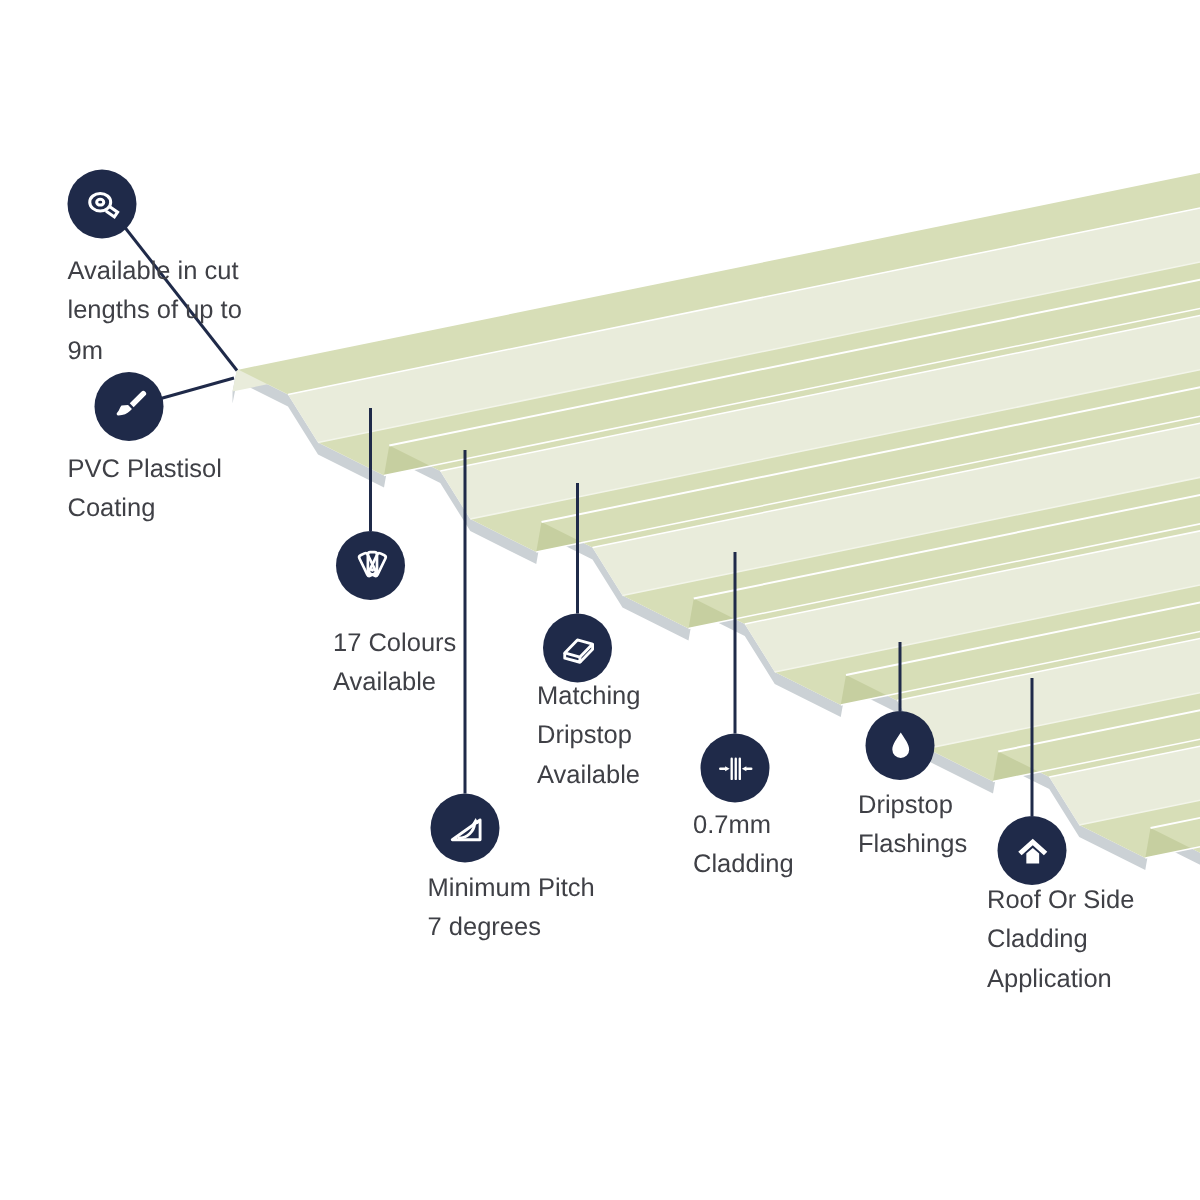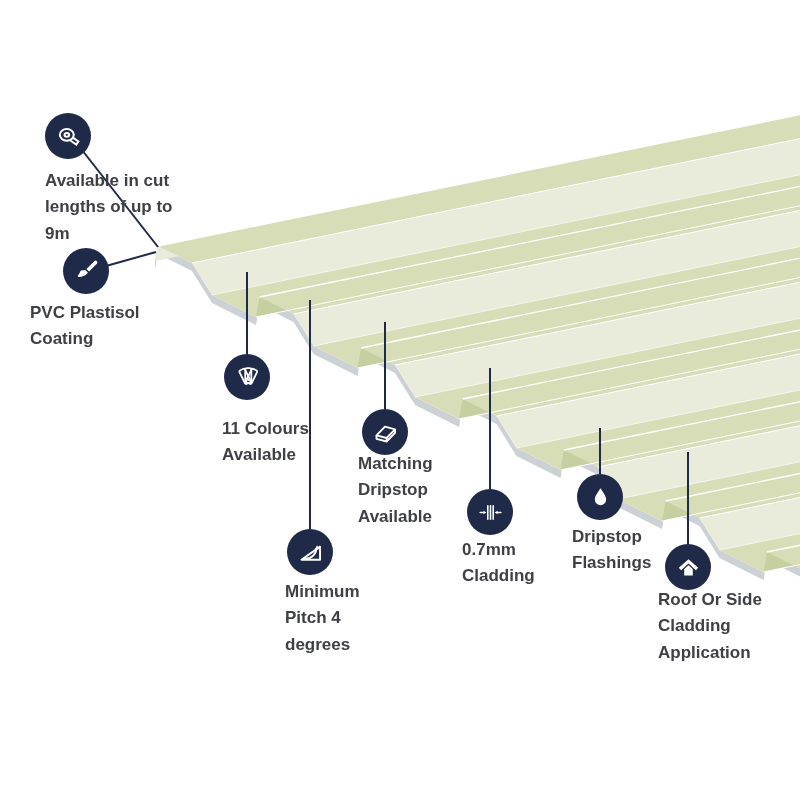--- a/index.html
+++ b/index.html
@@ -10,21 +10,21 @@
   }
   #scene{position:absolute;left:0;top:0;width:800px;height:800px}
   .icon-circle{
     position:absolute;width:46px;height:46px;border-radius:50%;
     background:var(--navy,#1f2a49);
     display:flex;align-items:center;justify-content:center;
   }
   .icon-circle svg{width:27px;height:27px;display:block}
   .label{
     position:absolute;
-    font-size:17px;line-height:1.55;font-weight:700;
+    font-size:17px;line-height:1.55;font-weight:400;
     color:var(--text,#3f4046);
   }
 </style>
 </head>
 <body>
 
 <svg id="scene" viewBox="0 0 800 800">
     <polygon points="155.0,261.0 158.0,246.0 192.0,263.0 212.0,295.0 256.0,317.0 259.5,297.0 293.5,314.0 313.5,346.0 357.5,368.0 361.0,348.0 395.0,365.0 415.0,397.0 459.0,419.0 462.5,399.0 496.5,416.0 516.5,448.0 560.5,470.0 564.0,450.0 598.0,467.0 618.0,499.0 662.0,521.0 665.5,501.0 699.5,518.0 719.5,550.0 763.5,572.0 767.0,552.0 801.0,569.0 821.0,601.0 865.0,623.0 868.5,603.0 868.5,611.0 865.0,631.0 821.0,609.0 801.0,577.0 767.0,560.0 763.5,580.0 719.5,558.0 699.5,526.0 665.5,509.0 662.0,529.0 618.0,507.0 598.0,475.0 564.0,458.0 560.5,478.0 516.5,456.0 496.5,424.0 462.5,407.0 459.0,427.0 415.0,405.0 395.0,373.0 361.0,356.0 357.5,376.0 313.5,354.0 293.5,322.0 259.5,305.0 256.0,325.0 212.0,303.0 192.0,271.0 158.0,254.0 155.0,269.0" fill="#cbd1d5"></polygon>
     <polygon points="155.0,261.0 158.0,246.0 818.0,111.0 815.0,126.0" fill="#e9ecdb"></polygon>
     <polygon points="158.0,246.0 192.0,263.0 852.0,128.0 818.0,111.0" fill="#d7deb7"></polygon>
@@ -108,35 +108,35 @@
 
 <div>
   <div class="icon-circle" style="left:63px;top:248px">
     <svg viewBox="0 0 24 24">
       <g fill="#fff">
         <path d="M21.2 2.8 a1.6 1.6 0 0 0 -2.3 0 L12 9.7 l2.3 2.3 6.9 -6.9 a1.6 1.6 0 0 0 0 -2.3 z"></path>
         <path d="M11 10.7 l2.3 2.3 -1.2 1.2 c-1.6 1.6 -3.8 2.5 -6.8 2.7 -0.9 0.1 -1.4 -1 -0.8 -1.6 1.6 -1.6 1.5 -3.2 2.6 -4.3 z"></path>
       </g>
     </svg>
   </div>
-  <div class="label" style="left:30px;top:300px;width:120px">PVC Plastisol Coating</div>
+  <div class="label" style="left:45px;top:300px;width:120px">PVC Plastisol Coating</div>
 </div>
 
 <div>
   <div class="icon-circle" style="left:224px;top:354px">
     <svg viewBox="0 0 24 24">
       <g fill="none" stroke="#fff" stroke-width="1.6">
         <rect x="10" y="3.6" width="5.4" height="13.4" rx="1.4" transform="rotate(-26 12.7 17)"></rect>
         <rect x="10" y="3.6" width="5.4" height="13.4" rx="1.4" transform="rotate(26 12.7 17)"></rect>
         <rect x="10" y="3.6" width="5.4" height="13.4" rx="1.4"></rect>
       </g>
       <circle cx="12.7" cy="14.2" r="1" fill="#fff"></circle>
     </svg>
   </div>
-  <div class="label" style="left:222px;top:416px;width:95px">11 Colours Available</div>
+  <div class="label" style="left:222px;top:416px;width:95px">17 Colours Available</div>
 </div>
 
 <div>
   <div class="icon-circle" style="left:362px;top:409px">
     <svg viewBox="0 0 24 24">
       <g fill="none" stroke="#fff" stroke-width="1.7" stroke-linejoin="round">
         <path d="M4 14.5 L11.5 6.8 L20.5 9.2 L13 16.9 Z"></path>
         <path d="M4 14.5 V17.6 L13 20 L13 16.9"></path>
         <path d="M13 20 L20.5 12.3 V9.2"></path>
       </g>
@@ -148,21 +148,21 @@
 <div>
   <div class="icon-circle" style="left:287px;top:529px">
     <svg viewBox="0 0 24 24">
       <g fill="none" stroke="#fff" stroke-width="1.7" stroke-linejoin="round" stroke-linecap="round">
         <path d="M4 18.5 H20.5 V6.8 Z"></path>
         <path d="M8 17.5 A 9.5 9.5 0 0 0 17.3 8.8"></path>
       </g>
       <path d="M17.9 5.6 L15.7 9.3 L19.6 9.1 Z" fill="#fff"></path>
     </svg>
   </div>
-  <div class="label" style="left:285px;top:579px;width:112px">Minimum Pitch 4 degrees</div>
+  <div class="label" style="left:285px;top:579px;width:112px">Minimum Pitch 7 degrees</div>
 </div>
 
 <div>
   <div class="icon-circle" style="left:467px;top:489px">
     <svg viewBox="0 0 24 24">
       <g stroke="#fff" stroke-width="1.4" stroke-linecap="round">
         <line x1="9.6" y1="6" x2="9.6" y2="18"></line>
         <line x1="12" y1="6" x2="12" y2="18"></line>
         <line x1="14.4" y1="6" x2="14.4" y2="18"></line>
         <line x1="2.8" y1="12" x2="5.6" y2="12"></line>

